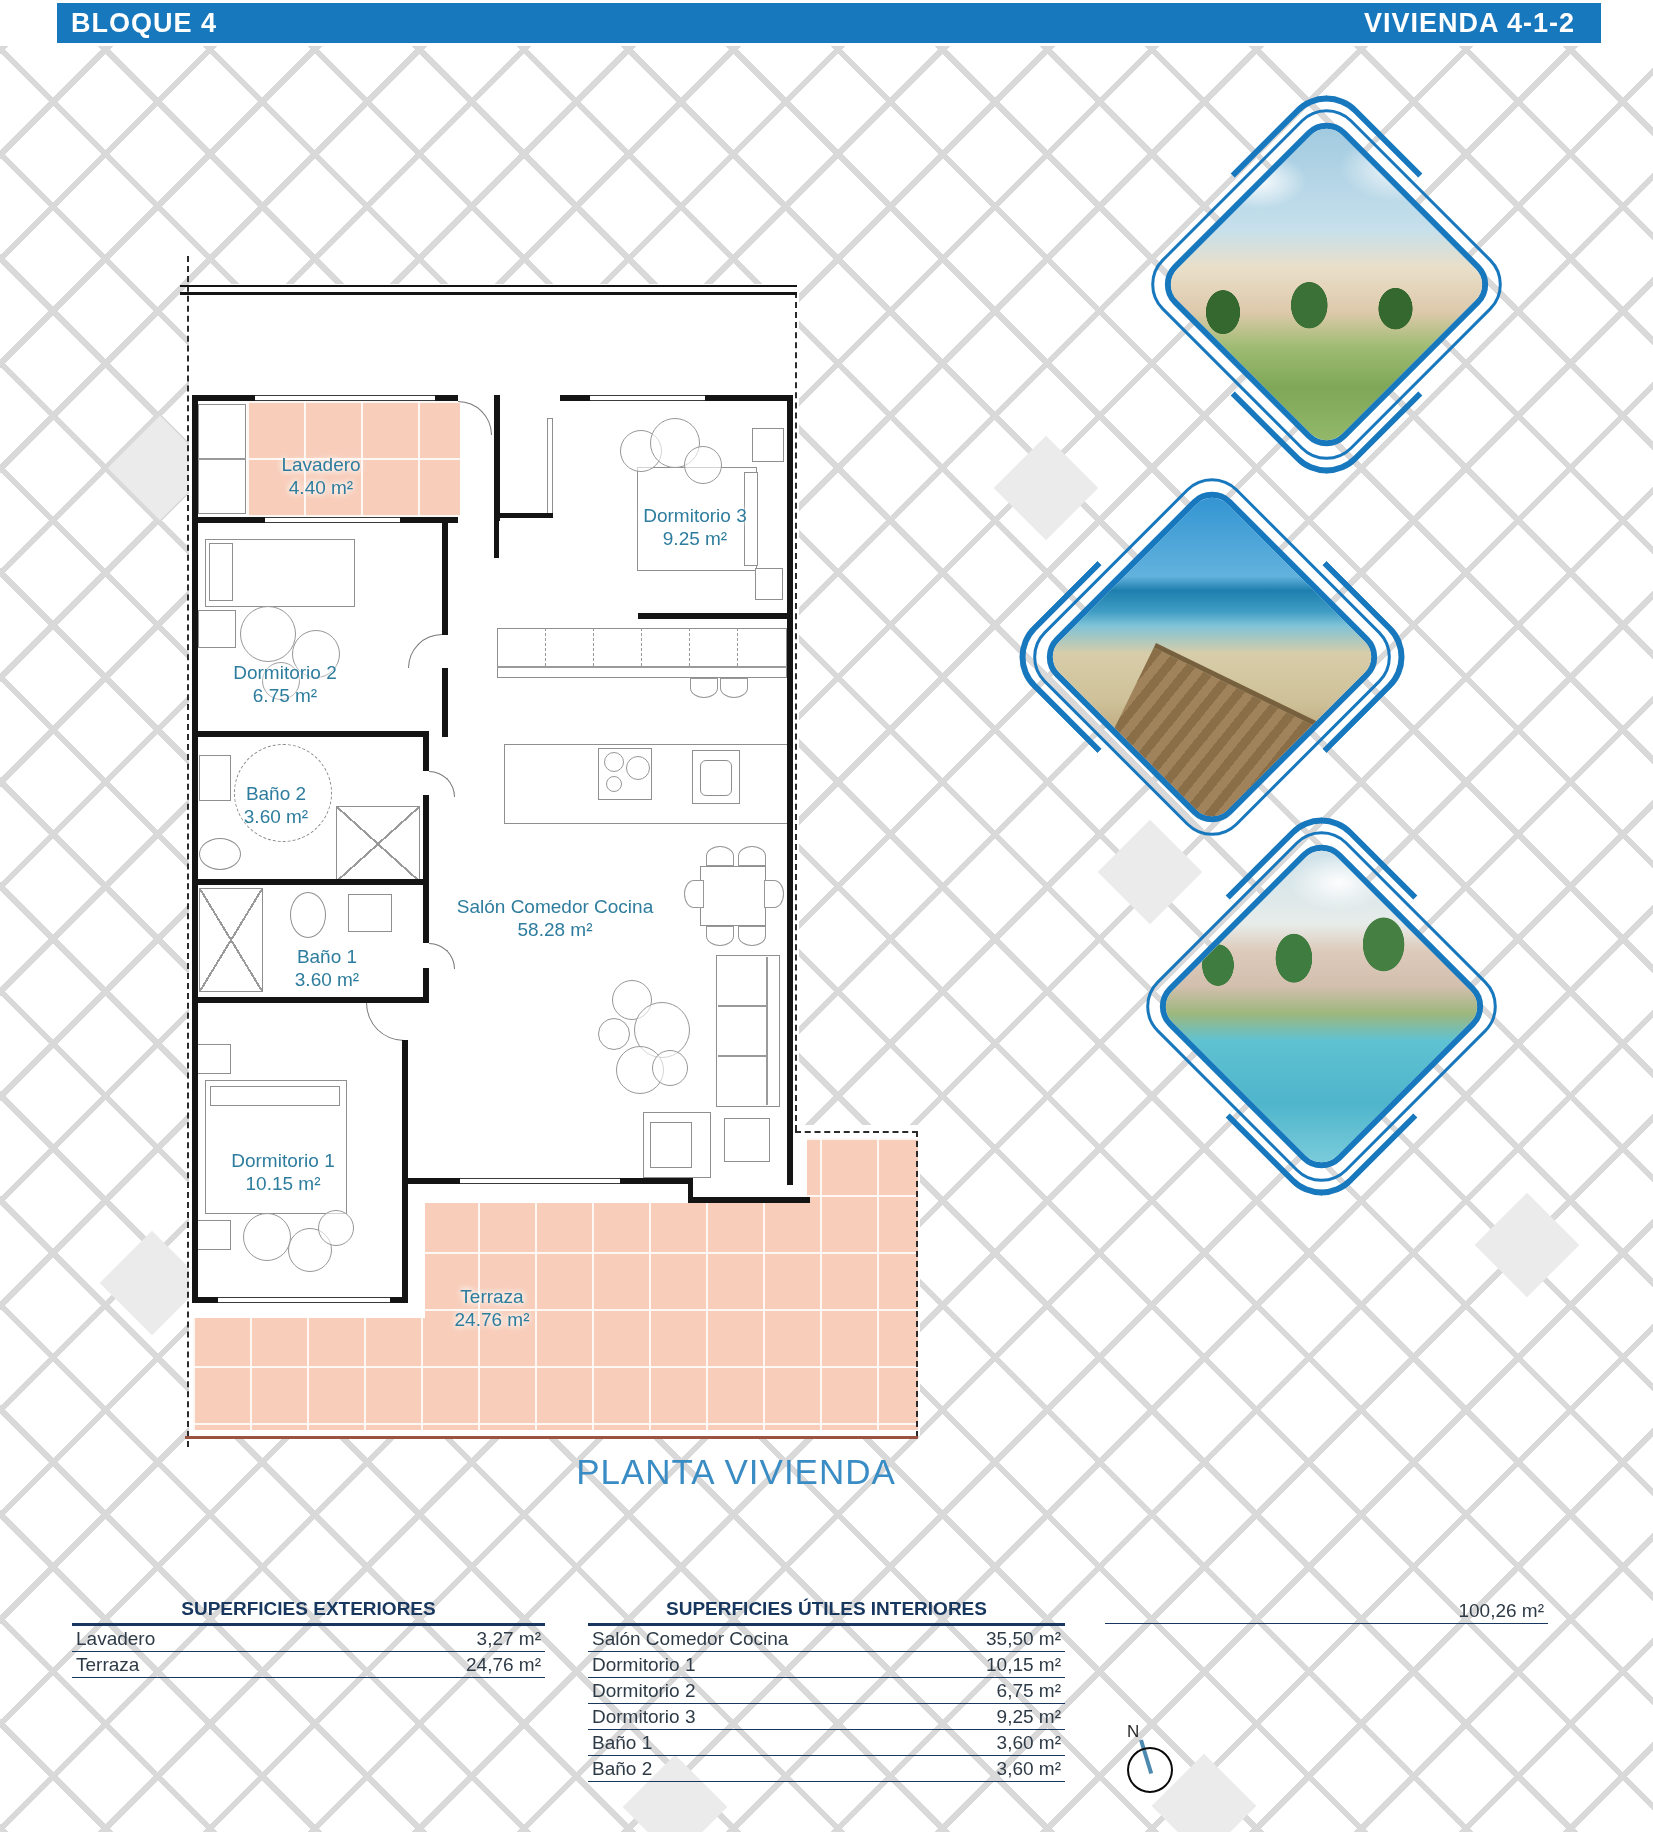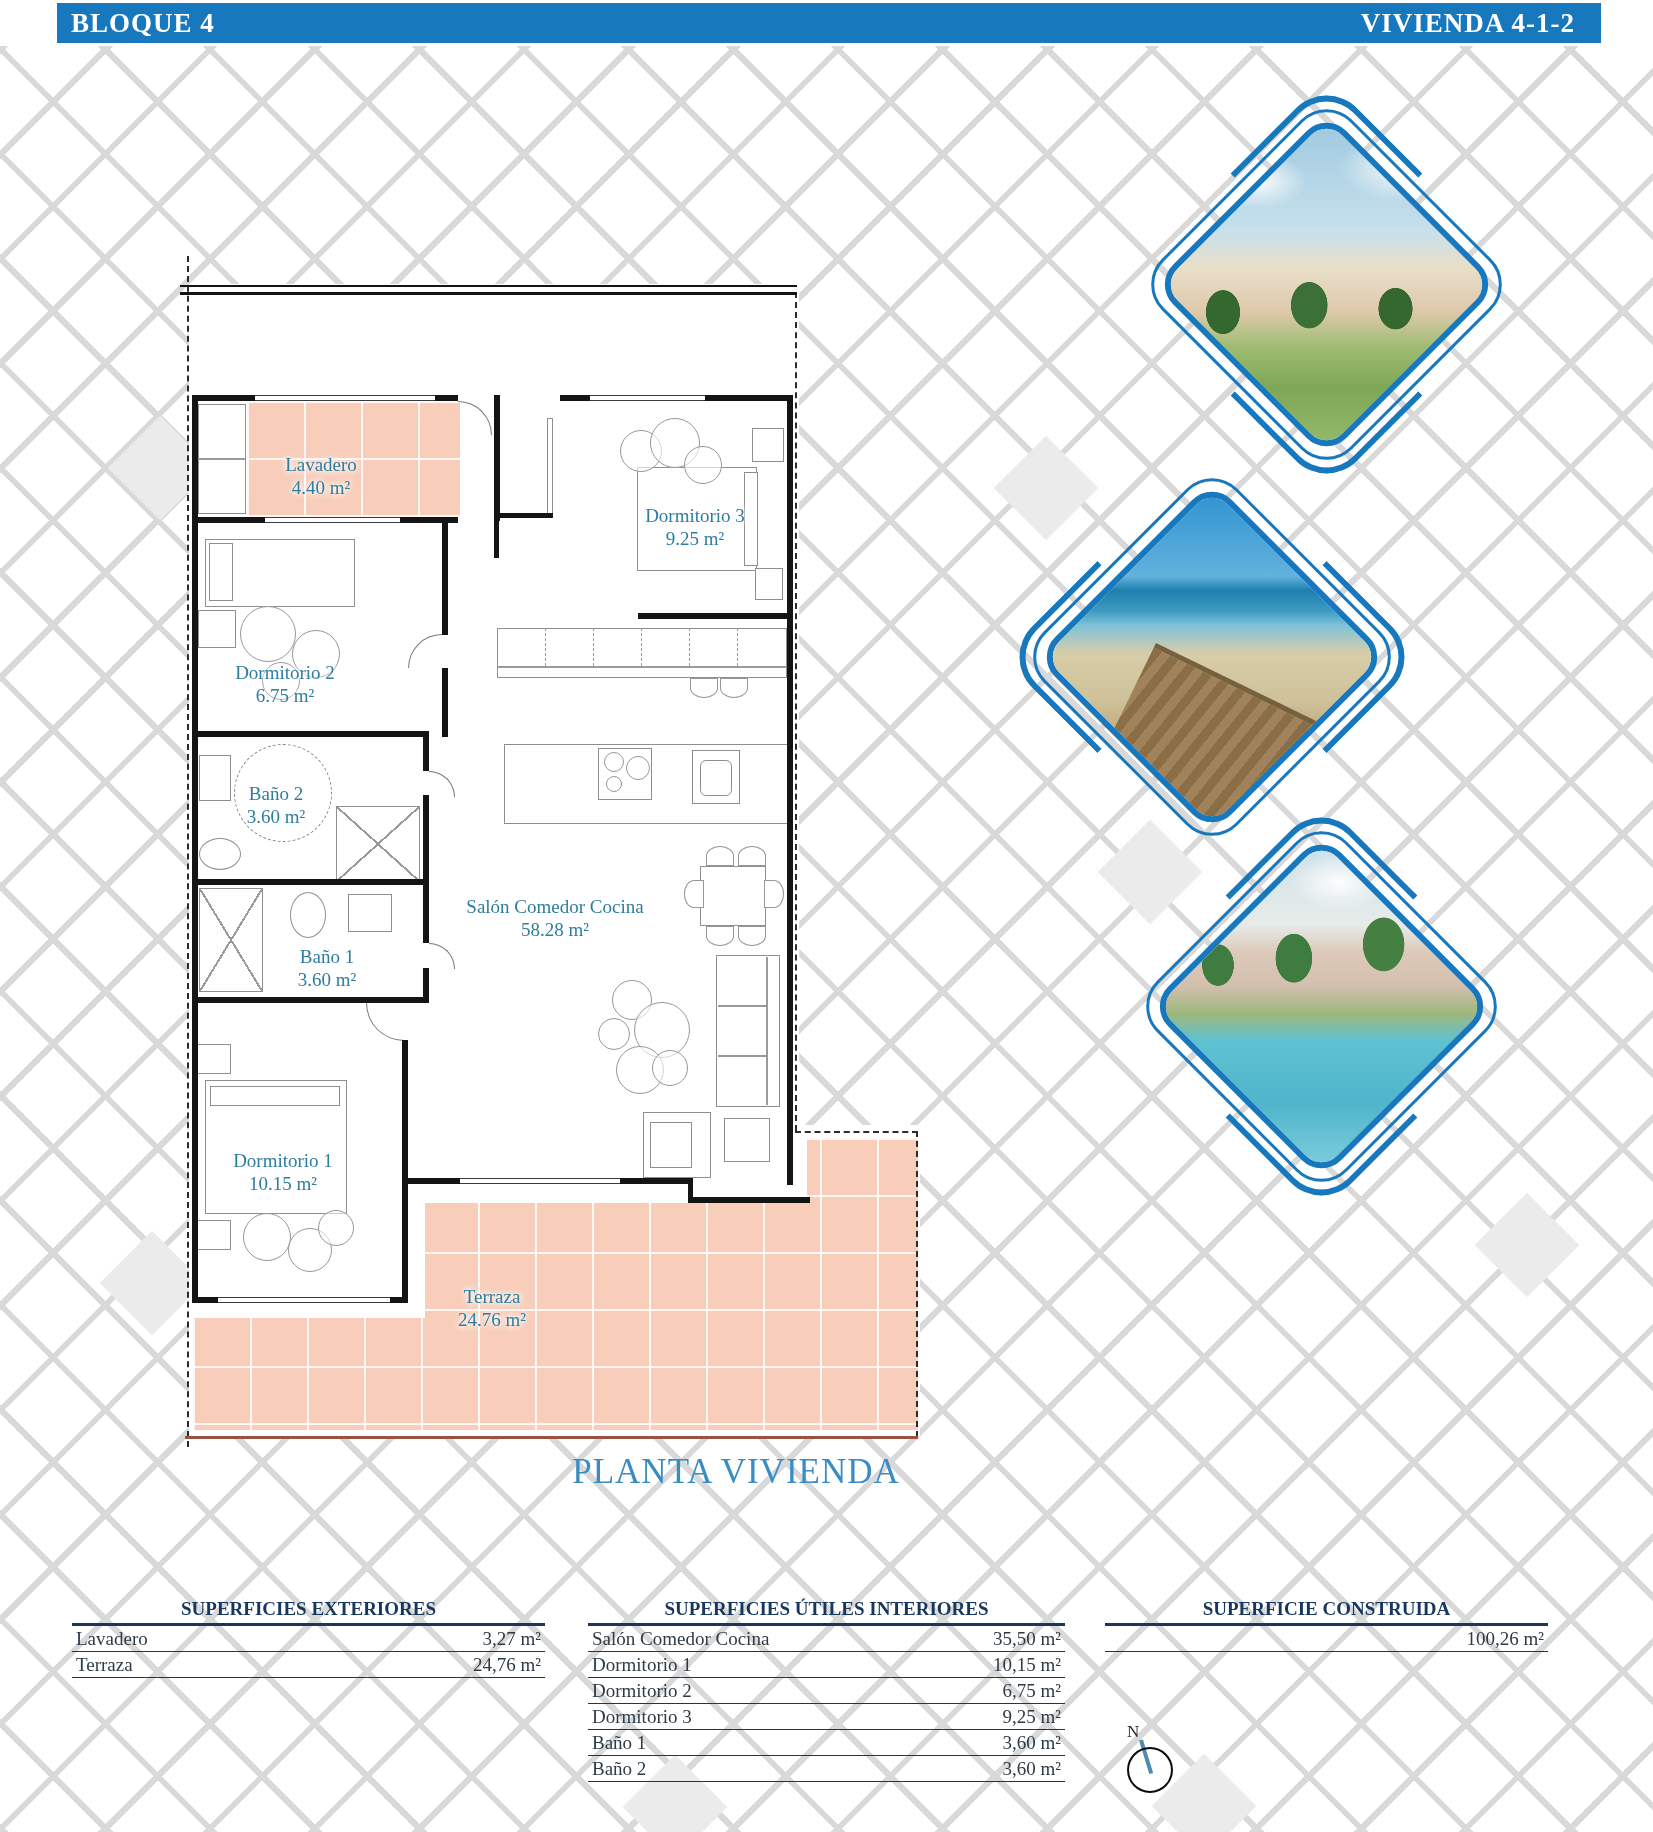--- a/index.html
+++ b/index.html
@@ -1,17 +1,17 @@
 <!DOCTYPE html>
 <html><head>
 <meta charset="utf-8">
 <style>
   html,body{margin:0;padding:0;background:#fff;}
   .page{position:relative;width:1653px;height:1832px;overflow:hidden;background:#fff;
-        font-family:Liberation Serif, serif;}
+        font-family:Liberation Sans, sans-serif;}
   
   .lattice{position:absolute;left:0;top:46px;width:1653px;height:1786px;
     background:
       repeating-linear-gradient(45deg,#d9d9d9 0 6px,transparent 6px 74px),
       repeating-linear-gradient(135deg,#d9d9d9 0 6px,transparent 6px 74px);}
   .cell{position:absolute;width:74px;height:74px;transform:rotate(45deg);background:#ebebeb;}
   .backdrop{position:absolute;background:#fff;}
   
   .topbar{position:absolute;left:57px;top:3px;width:1544px;height:40px;background:#1878BD;}
   .topbar .hl{position:absolute;left:14px;top:0;line-height:40px;color:#fff;font-weight:bold;
@@ -342,21 +342,20 @@
       <span>Baño 1</span>
       <span>3,60 m²</span>
     </div>
     <div class="trow">
       <span>Baño 2</span>
       <span>3,60 m²</span>
     </div>
   </div>
 
   <div class="tbl" style="left:1105px;top:1598px;width:443px;">
-    <div class="tt">SUPERFICIE CONSTRUIDA</div>
     <div class="tvalrow">
       <span>100,26 m²</span>
     </div>
   </div>
 
   <div class="compass">
     <span class="cN">N</span>
     <div class="cNeedle"></div>
     <div class="cCircle"></div>
   </div>

